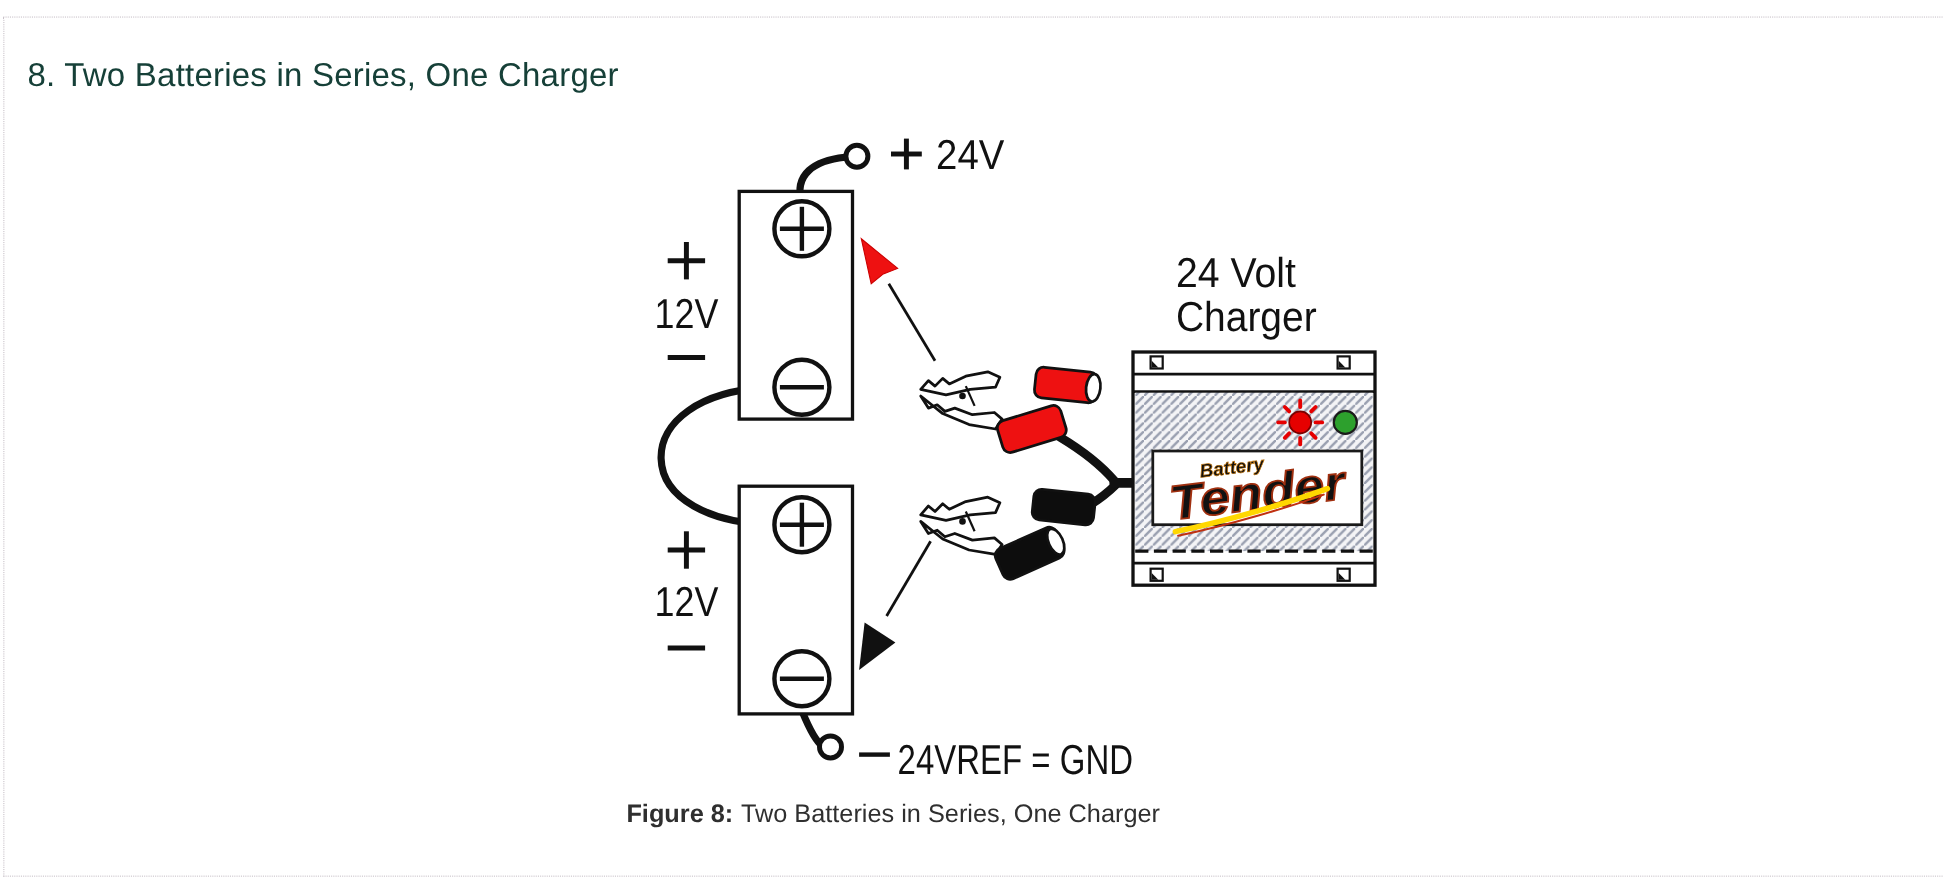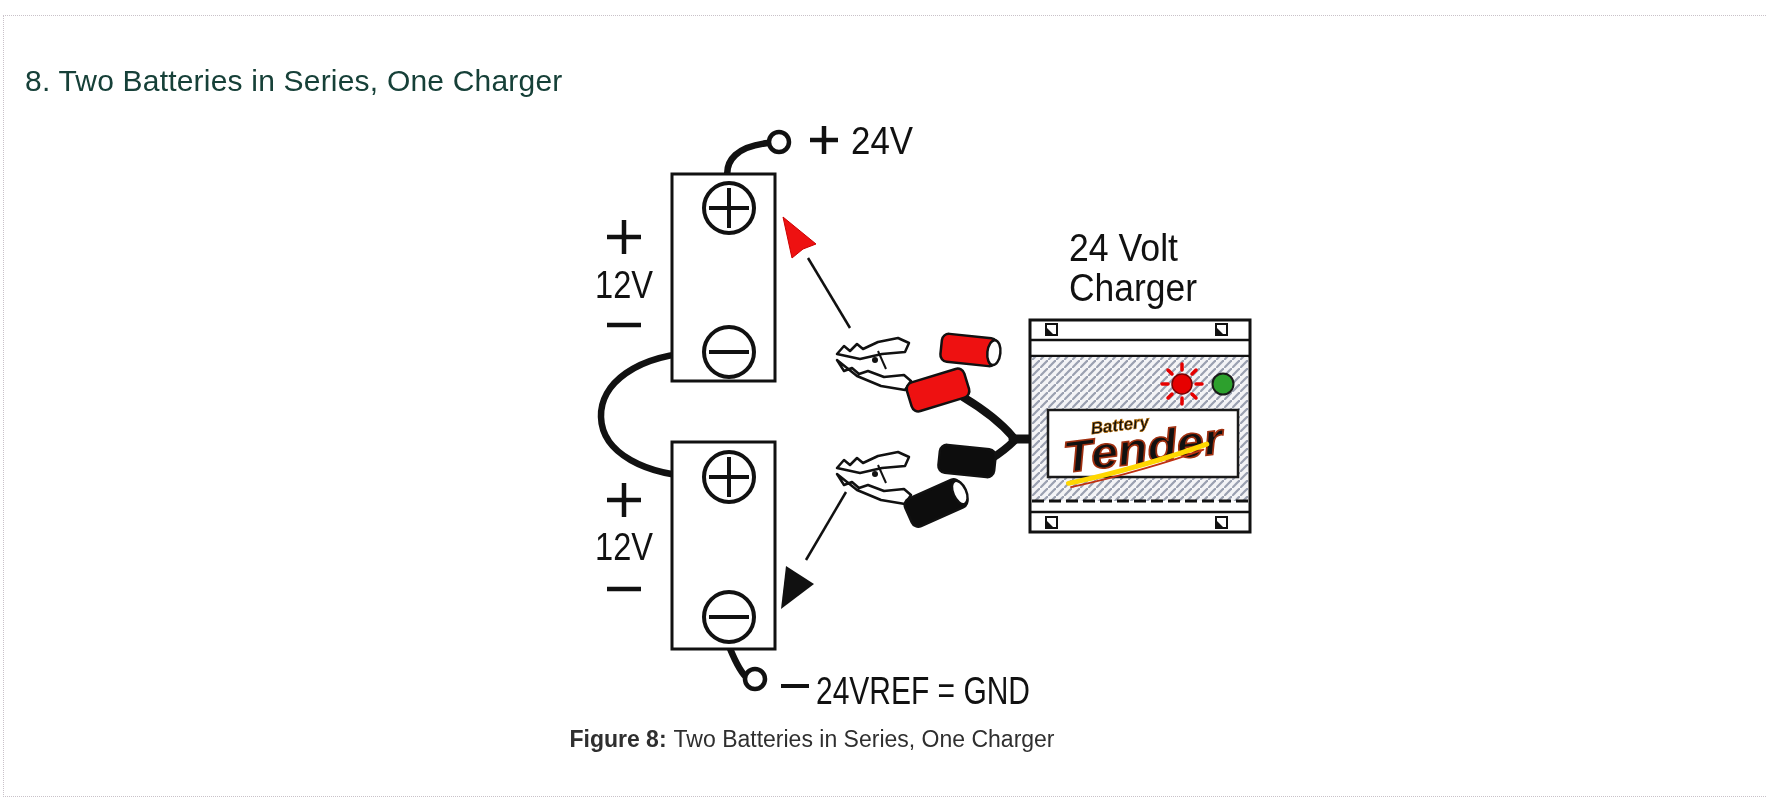--- a/index.html
+++ b/index.html
@@ -1,19 +1,19 @@
 <!DOCTYPE html>
 <html><head>
 <meta charset="utf-8">
 <style>
   html,body{margin:0;padding:0;background:#ffffff;width:1768px;height:799px;overflow:hidden;}
   body{font-family:"Liberation Sans","DejaVu Sans",sans-serif;}
   .panel{position:absolute;left:3px;top:15px;width:1763px;height:782px;
          border:1px dotted #c9c2c9;border-right:none;background:#ffffff;box-sizing:border-box;}
-  .page-title{position:absolute;left:25px;top:44px;font-size:30px;font-weight:400;
+  .page-title{position:absolute;left:25px;top:32px;font-size:30px;font-weight:400;
               color:#164038;letter-spacing:0.2px;white-space:nowrap;}
   svg.diagram{position:absolute;left:0;top:0;width:1768px;height:799px;
               font-family:"Liberation Sans","DejaVu Sans",sans-serif;}
   .figure-caption{position:absolute;left:0;top:726px;width:1624px;text-align:center;
                   font-size:23px;color:#2f2f2f;white-space:nowrap;}
   .figure-caption .cap-label{font-weight:700;margin-right:7px;}
   text{fill:#111;}
 </style>
 </head>
 <body>

